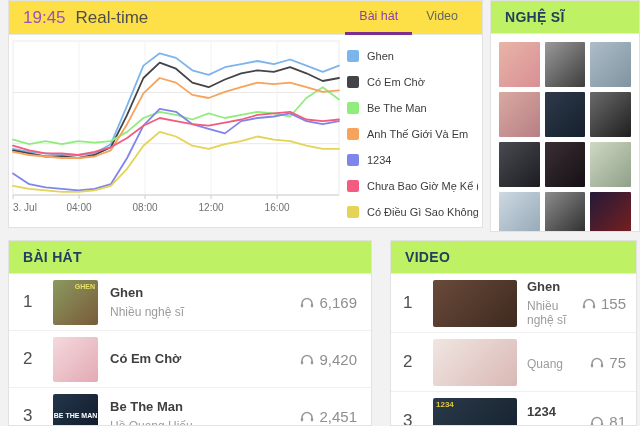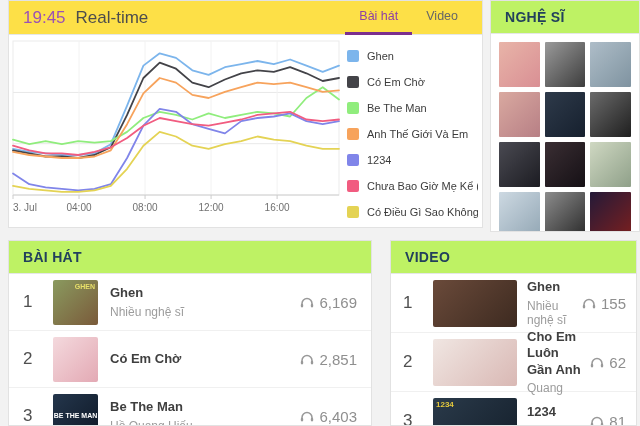--- a/index.html
+++ b/index.html
@@ -191,40 +191,40 @@
         </div>
     <div class="info">
       <div class="title">Có Em Chờ</div>
     </div>
     <div class="count">
       <svg width="14" height="11" viewBox="0 0 14 11">
             <path d="M2 10 L2 6.5 A5 5 0 0 1 12 6.5 L12 10" fill="none" stroke="#999" stroke-width="1.5"></path>
             <rect x="0.8" y="6.8" width="2.4" height="3.6" rx="1.1" fill="#999"></rect>
             <rect x="10.8" y="6.8" width="2.4" height="3.6" rx="1.1" fill="#999"></rect>
           </svg>
-      <span class="count-num">2,851</span>
+      <span class="count-num">9,420</span>
     </div>
   </div>
 
   <div class="row song">
     <div class="rank">3</div>
     <div class="thumb sq" style="background: linear-gradient(135deg, rgb(36, 54, 76), rgb(14, 24, 38));">
           <span class="thumb-label lp-c" style="color: rgb(255, 255, 255);">BE THE MAN</span>
         </div>
     <div class="info">
       <div class="title">Be The Man</div>
       <div class="artist">Hồ Quang Hiếu</div>
     </div>
     <div class="count">
       <svg width="14" height="11" viewBox="0 0 14 11">
             <path d="M2 10 L2 6.5 A5 5 0 0 1 12 6.5 L12 10" fill="none" stroke="#999" stroke-width="1.5"></path>
             <rect x="0.8" y="6.8" width="2.4" height="3.6" rx="1.1" fill="#999"></rect>
             <rect x="10.8" y="6.8" width="2.4" height="3.6" rx="1.1" fill="#999"></rect>
           </svg>
-      <span class="count-num">6,403</span>
+      <span class="count-num">2,451</span>
     </div>
   </div>
 </div>
 </div>
 
 <div class="panel" id="videos-panel">
   <div class="panel-header">
     <span class="ptitle">VIDEO</span>
   </div>
   <div id="videos-list">
@@ -246,30 +246,29 @@
       <span class="count-num">155</span>
     </div>
   </div>
 
   <div class="row video">
     <div class="rank">2</div>
     <div class="thumb wide" style="background: linear-gradient(135deg, rgb(240, 230, 226), rgb(217, 184, 180));">
           <span class="thumb-label lp-c"></span>
         </div>
     <div class="info">
-      <div class="title">Cho Em Luôn Gần Anh</div>
       <div class="artist">Quang</div>
     </div>
     <div class="count">
       <svg width="14" height="11" viewBox="0 0 14 11">
             <path d="M2 10 L2 6.5 A5 5 0 0 1 12 6.5 L12 10" fill="none" stroke="#999" stroke-width="1.5"></path>
             <rect x="0.8" y="6.8" width="2.4" height="3.6" rx="1.1" fill="#999"></rect>
             <rect x="10.8" y="6.8" width="2.4" height="3.6" rx="1.1" fill="#999"></rect>
           </svg>
-      <span class="count-num">62</span>
+      <span class="count-num">75</span>
     </div>
   </div>
 
   <div class="row video">
     <div class="rank">3</div>
     <div class="thumb wide" style="background: linear-gradient(135deg, rgb(42, 58, 74), rgb(21, 32, 44));">
           <span class="thumb-label lp-tl" style="color: rgb(229, 201, 60);">1234</span>
         </div>
     <div class="info">
       <div class="title">1234</div>

